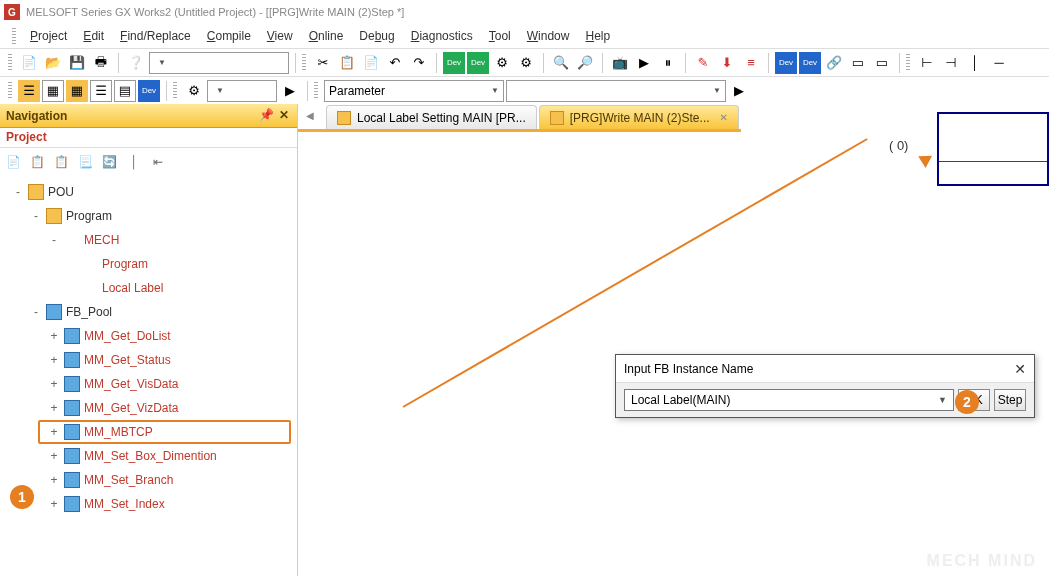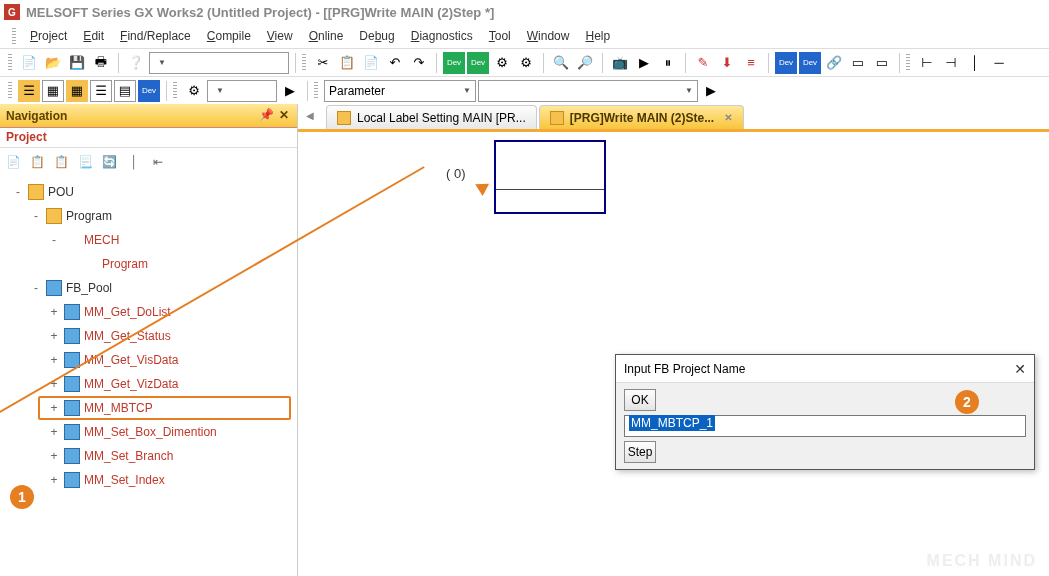--- a/index.html
+++ b/index.html
@@ -1,29 +1,29 @@
 <!DOCTYPE html>
 <html><head>
 <meta charset="utf-8">
 <style>
 * { margin:0; padding:0; box-sizing:border-box; font-family:"Segoe UI",Tahoma,sans-serif; font-size:12px; }
 body { width:1049px; height:576px; background:#fff; overflow:hidden; position:relative; }
 .titlebar { height:24px; display:flex; align-items:center; padding-left:4px; gap:6px; }
 .titlebar .icon { width:16px; height:16px; background:#c1392b; display:flex; align-items:center; justify-content:center; color:#fff; font-size:10px; font-weight:bold; }
-.titlebar .title { color:#888; font-size:13px;font-weight:bold; }
+.titlebar .title { color:#888; font-size:11px; }
 .menubar { height:24px; display:flex; align-items:center; padding-left:12px; gap:4px; }
 .menubar span { padding:2px 6px; color:#333; cursor:default; }
 .menubar span u { text-decoration:underline; }
 .menubar .grip { width:4px; height:16px; background:repeating-linear-gradient(180deg,#aaa 0 1px,transparent 1px 3px); margin-right:4px; }
 .toolbar { height:28px; display:flex; align-items:center; padding-left:8px; gap:2px; border-top:1px solid #ddd; }
 .toolbar .grip { width:4px; height:18px; background:repeating-linear-gradient(180deg,#aaa 0 1px,transparent 1px 3px); margin-right:4px; }
 .tool-btn { width:22px; height:22px; border:1px solid transparent; display:flex; align-items:center; justify-content:center; font-size:13px; cursor:default; }
 .tool-sep { width:1px; height:20px; background:#ccc; margin:0 4px; }
 .tool-combo { height:22px; border:1px solid #999; background:#fff; padding:0 4px; display:flex; align-items:center; gap:4px; }
-.tool-combo.wide { width:152px; justify-content:space-between; }
+.tool-combo.wide { width:180px; justify-content:space-between; }
 .tool-combo .arrow { font-size:8px; color:#555; }
 .main { display:flex; height:472px; }
 .nav { width:298px; display:flex; flex-direction:column; border-right:1px solid #ccc; }
 .nav-title { height:24px; background:linear-gradient(180deg,#ffe89a,#f9c53c); display:flex; align-items:center; padding:0 6px; font-weight:bold; color:#5c4400; border-bottom:1px solid #c88; }
 .nav-title .spacer { flex:1; }
 .nav-title .btn { width:14px; height:14px; margin-left:4px; font-size:12px; color:#5c4400; text-align:center; line-height:12px; cursor:default; }
 .nav-sub { height:20px; padding:2px 6px; color:#c1392b; font-weight:bold; border-bottom:1px solid #ddd; }
 .nav-tools { height:28px; display:flex; align-items:center; padding-left:4px; gap:4px; }
 .nav-tool { width:20px; height:20px; display:flex; align-items:center; justify-content:center; font-size:12px; color:#666; }
 .tree { flex:1; overflow:auto; padding:4px 0; background:#fff; }
@@ -31,25 +31,25 @@
 .tree-row.black { color:#333; }
 .tree-row .exp { width:12px; text-align:center; color:#666; user-select:none; }
 .tree-row .spacer { display:inline-block; }
 .tree-row .ico { width:16px; height:16px; display:inline-flex; align-items:center; justify-content:center; margin:0 4px; font-size:12px; }
 .ico.folder { background:#5da9e2; border:1px solid #2e6da4; }
 .ico.folder2 { background:#f5c04d; border:1px solid #c88d1f; }
 .ico.prog { color:#2266aa; }
 .ico.label { color:#3b8bc9; }
 .tree-row.hl { position:relative; }
 .tree-row.hl::after { content:""; position:absolute; left:38px; right:6px; top:0; bottom:0; border:2px solid #e67e22; border-radius:2px; pointer-events:none; }
-.editor { flex:1; display:flex; flex-direction:column; position:relative; }
+.editor { flex:1; display:flex; flex-direction:row; position:relative; }
 .tabs { height:28px; display:flex; align-items:flex-end; padding-left:28px; background:#fff; border-bottom:3px solid #f4ab36; position:relative; }
 .tabs::before { content:"◀"; position:absolute; left:8px; top:6px; font-size:10px; color:#888; }
 .tab { height:24px; padding:0 10px; display:flex; align-items:center; gap:6px; background:linear-gradient(180deg,#fdfdfd,#e8e8e8); border:1px solid #ccc; border-bottom:none; border-radius:4px 4px 0 0; margin-right:2px; font-size:12px; }
-.tab.active { background:linear-gradient(180deg,#ffe89a,#f9c53c); font-weight:bold; color:#4b3700; }
+.tab.active { background:linear-gradient(180deg,#ffe89a,#f9c53c); font-weight:normal; color:#4b3700; }
 .tab .ico { width:14px; height:14px; background:#f5c04d; border:1px solid #c88d1f; }
 .tab .close { color:#888; font-size:10px; margin-left:4px; }
 .canvas { flex:1; position:relative; background:#fff; }
 .rung-label { position:absolute; left:148px; top:34px; font-size:13px; color:#333; }
 .box { position:absolute; left:196px; top:8px; width:112px; height:74px; border:2px solid #000080; background:#fff; }
 .hline { position:absolute; left:0; right:0; top:47px; border-top:1px solid #444; }
 .arrow-line { position:absolute; left:-338px; top:302px; width:536px; height:2px; background:#e67e22; transform-origin:left center; transform:rotate(-30deg); pointer-events:none; }
 .arrow-head { position:absolute; left:180px; top:48px; width:0; height:0; border-left:12px solid #e67e22; border-top:7px solid transparent; border-bottom:7px solid transparent; transform:rotate(-32deg); }
 .badge { position:absolute; width:24px; height:24px; border-radius:50%; background:#e67e22; color:#fff; font-weight:bold; display:flex; align-items:center; justify-content:center; font-size:14px; z-index:50; }
 .badge.b1 { left:10px; top:485px; }
@@ -213,20 +213,26 @@
           <span class="exp">-</span>
           <span class="ico prog"></span>
           <span>MECH</span>
         </div>
         <div class="tree-row ">
           <span class="spacer" style="width:62px"></span>
           <span class="exp"></span>
           <span class="ico prog"></span>
           <span>Program</span>
         </div>
+        <div class="tree-row ">
+          <span class="spacer" style="width:62px"></span>
+          <span class="exp"></span>
+          <span class="ico label"></span>
+          <span>Local Label</span>
+        </div>
         <div class="tree-row black">
           <span class="spacer" style="width:26px"></span>
           <span class="exp">-</span>
           <span class="ico folder"></span>
           <span>FB_Pool</span>
         </div>
         <div class="tree-row ">
           <span class="spacer" style="width:44px"></span>
           <span class="exp">+</span>
           <span class="ico folder"></span>
@@ -298,25 +304,26 @@
       <div class="arrow-head"></div>
     </div>
   </div>
 </div>
 
 <div class="badge b1">1</div>
 <div class="badge b2">2</div>
 
 <div class="dialog">
   <div class="dlg-title">
-    <span>Input FB Project Name</span>
+    <span>Input FB Instance Name</span>
     <span class="dlg-close">✕</span>
   </div>
   <div class="dlg-body">
+    <div class="dlg-combo">
+      <span>Local Label(MAIN)</span>
+      <span class="arrow">▼</span>
+    </div>
     <div class="dlg-btn">OK</div>
-    <div class="dlg-input">
-      <span class="sel">MM_MBTCP_1</span>
-    </div>
     <div class="dlg-btn">Step</div>
   </div>
 </div>
 
 <div class="watermark">MECH MIND</div>
 
 </body></html>

